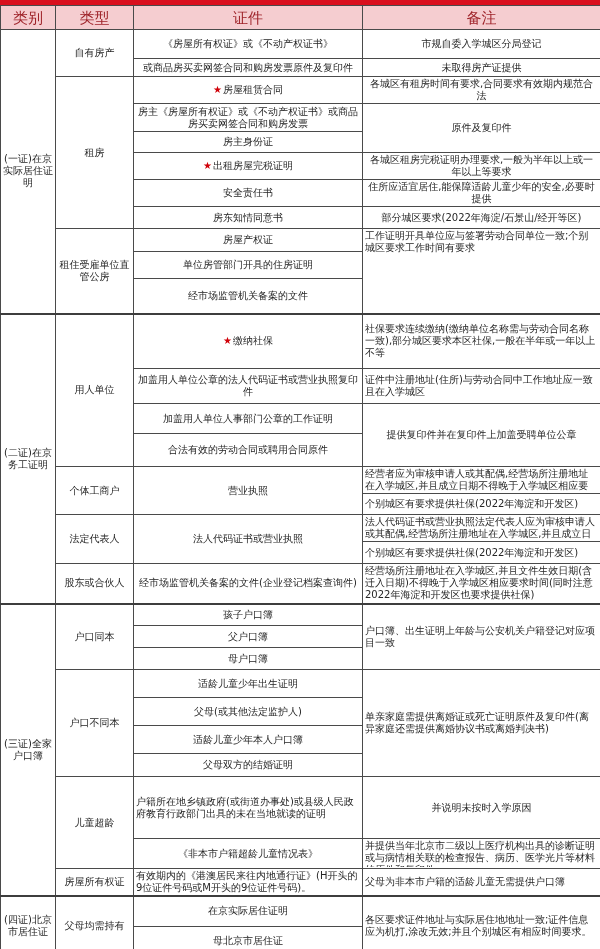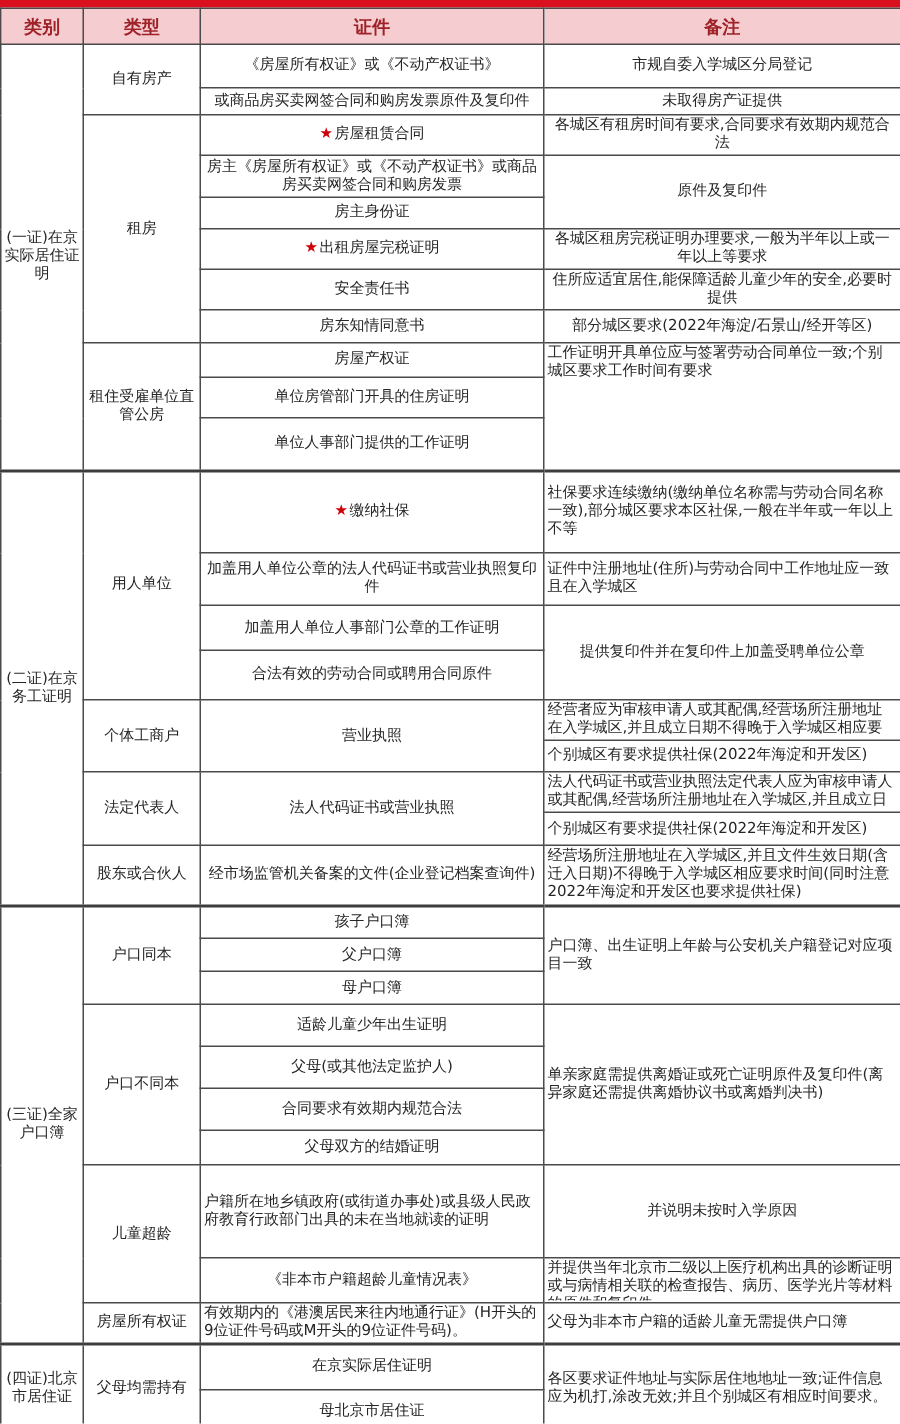--- a/index.html
+++ b/index.html
@@ -1,21 +1,21 @@
 <!DOCTYPE html>
 <html><head>
 <meta charset="utf-8">
 <style>
   html,body{margin:0;padding:0;background:#ffffff;}
   body{width:600px;height:949px;overflow:hidden;font-family:"DejaVu Sans",sans-serif;}
   .accent-bar{height:5px;background:#d9101e;}
   table{width:600px;border-collapse:collapse;table-layout:fixed;border-bottom:2px solid #474747;}
   td,th{border:1px solid #4a4a4a;font-size:10px;line-height:12px;color:#262626;
         padding:1px 2px;vertical-align:middle;text-align:center;overflow:hidden;word-break:break-all;}
-  th{background:#f5cdd0;color:#9e2228;font-size:12px;font-weight:bold;height:21px;}
+  th{background:#f5cdd0;color:#9e2228;font-size:15px;font-weight:normal;height:21px;}
   .c-cat{padding:1px 1px;}
   .al{text-align:left;margin-top:46px;}
   .vt{vertical-align:top;}
   .star{color:#d00008;margin-right:1px;}
   .clip2{max-height:24px;overflow:hidden;}
   .clip2b{max-height:27px;overflow:hidden;}
   tr.sep td{border-top:2px solid #3d3d3d;}
 </style>
 </head>
 <body>
@@ -73,21 +73,21 @@
   </tr>
   <tr style="height:23px">
     <td rowspan="3">租住受雇单位直管公房</td>
     <td>房屋产权证</td>
     <td rowspan="3" class="al vt">工作证明开具单位应与签署劳动合同单位一致;个别城区要求工作时间有要求</td>
   </tr>
   <tr style="height:27px">
     <td>单位房管部门开具的住房证明</td>
   </tr>
   <tr style="height:35px">
-    <td>单位人事部门提供的工作证明</td>
+    <td>经市场监管机关备案的文件</td>
   </tr>
 
   <tr class="sep" style="height:55px">
     <td class="c-cat" rowspan="9">(二证)在京务工证明</td>
     <td rowspan="4">用人单位</td>
     <td><span class="star">★</span><span>缴纳社保</span></td>
     <td class="al">社保要求连续缴纳(缴纳单位名称需与劳动合同名称一致),部分城区要求本区社保,一般在半年或一年以上不等</td>
   </tr>
   <tr style="height:35px">
     <td>加盖用人单位公章的法人代码证书或营业执照复印件</td>
@@ -140,21 +140,21 @@
   </tr>
   <tr style="height:28px">
     <td rowspan="4">户口不同本</td>
     <td>适龄儿童少年出生证明</td>
     <td rowspan="4" class="al">单亲家庭需提供离婚证或死亡证明原件及复印件(离异家庭还需提供离婚协议书或离婚判决书)</td>
   </tr>
   <tr style="height:28px">
     <td>父母(或其他法定监护人)</td>
   </tr>
   <tr style="height:28px">
-    <td>合同要求有效期内规范合法</td>
+    <td>适龄儿童少年本人户口簿</td>
   </tr>
   <tr style="height:23px">
     <td>父母双方的结婚证明</td>
   </tr>
   <tr style="height:62px">
     <td rowspan="2">儿童超龄</td>
     <td class="al">户籍所在地乡镇政府(或街道办事处)或县级人民政府教育行政部门出具的未在当地就读的证明</td>
     <td>并说明未按时入学原因</td>
   </tr>
   <tr style="height:28px">

